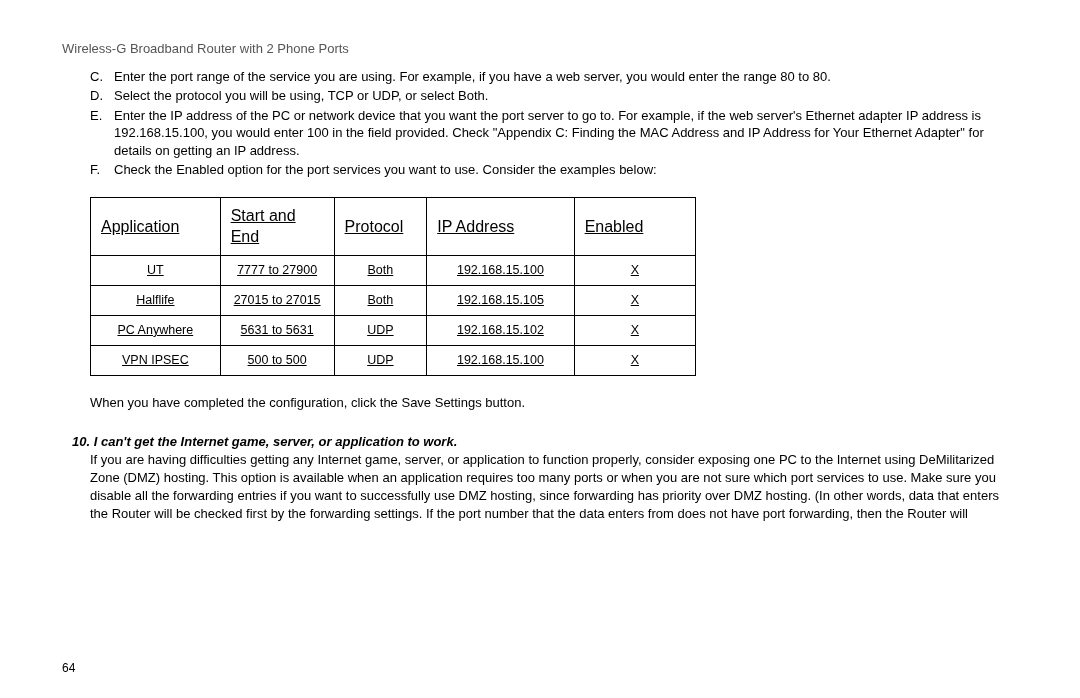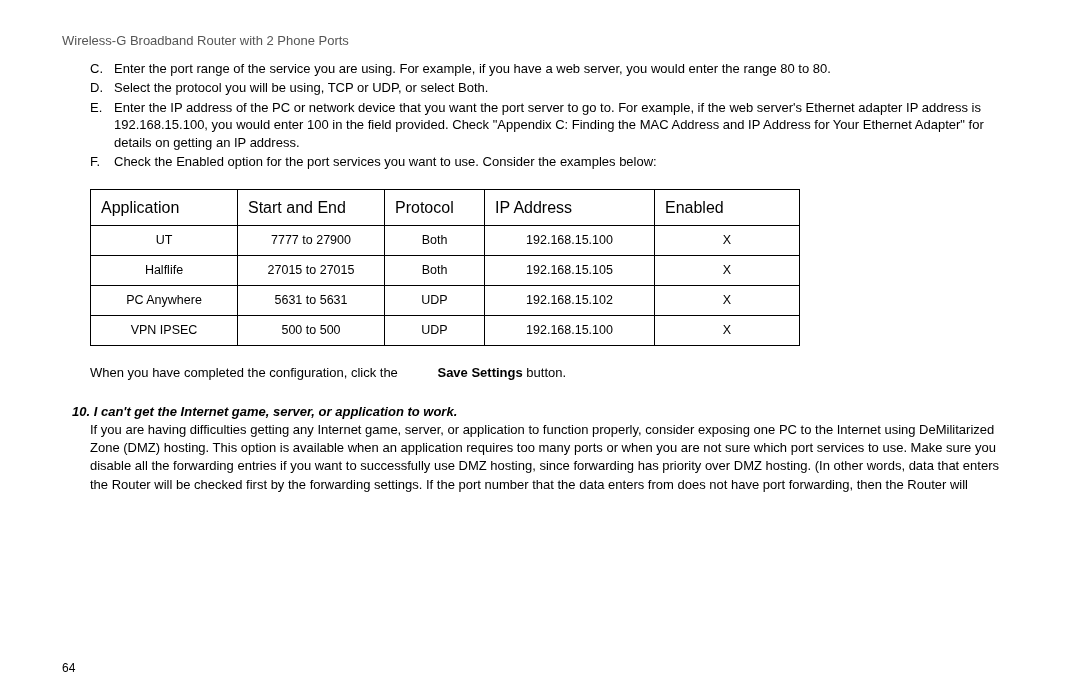--- a/index.html
+++ b/index.html
@@ -7,21 +7,21 @@
     font-family: Arial, Helvetica, sans-serif;
     background: #fff;
     width: 1080px;
     height: 698px;
     position: relative;
     color: #000;
     font-size: 13px;
     line-height: 1.35;
   }
   .page {
-    padding: 32px 62px 0 62px;
+    padding: 40px 62px 0 62px;
   }
   .header-title {
     font-size: 13px;
     color: #555;
     margin-bottom: 10px;
   }
   .step-list {
     margin-left: 28px;
     margin-bottom: 18px;
   }
@@ -35,45 +35,46 @@
     text-align: left;
   }
   .step-text {
     flex: 1;
   }
   .step-text .b {
     font-weight: normal;
   }
   table.port-table {
     border-collapse: collapse;
-    width: 710px;
+    width: 606px;
     margin-left: 28px;
     margin-top: 6px;
     margin-bottom: 18px;
+    text-decoration: underline;
   }
   table.port-table th, table.port-table td {
     border: 1px solid #000;
     text-align: left;
     vertical-align: middle;
   }
   table.port-table th {
     font-weight: normal;
     font-size: 16px;
     padding: 7px 10px;
   }
   table.port-table td {
     font-size: 12.5px;
     padding: 6px 10px;
     text-align: center;
   }
   .post-table {
     margin-left: 28px;
     margin-bottom: 22px;
   }
-  .post-table .b { font-weight: bold; margin-left: 36px; }
+  .post-table .b { font-weight: normal; }
   .qa-block {
     margin-left: 10px;
   }
   .qa-title {
     font-style: italic;
     font-weight: bold;
   }
   .qa-body {
     margin-left: 18px;
     line-height: 1.4;

